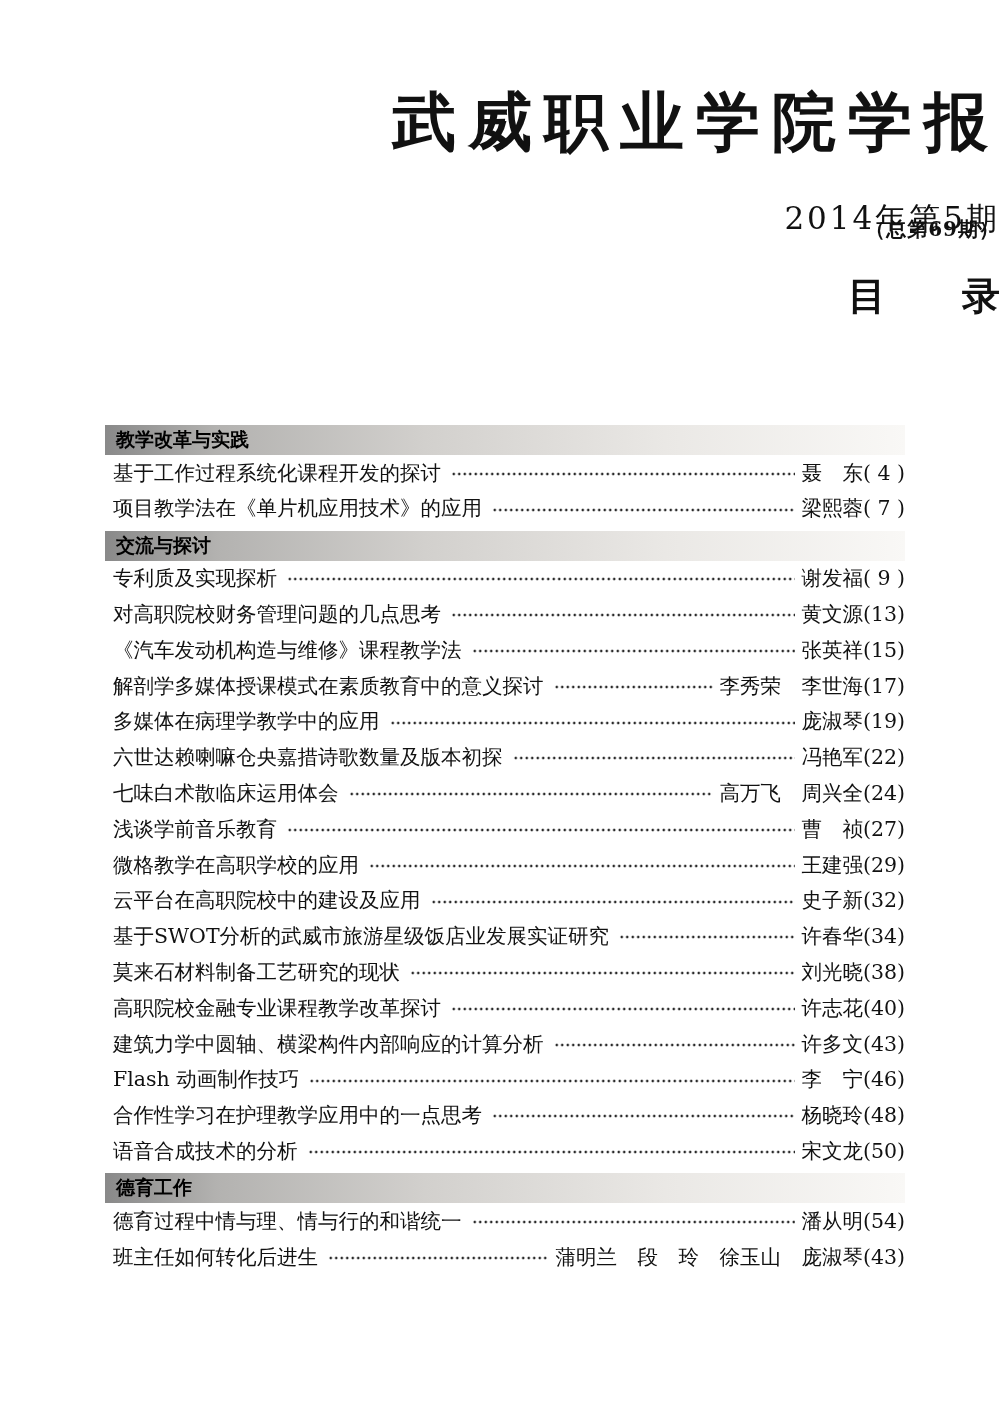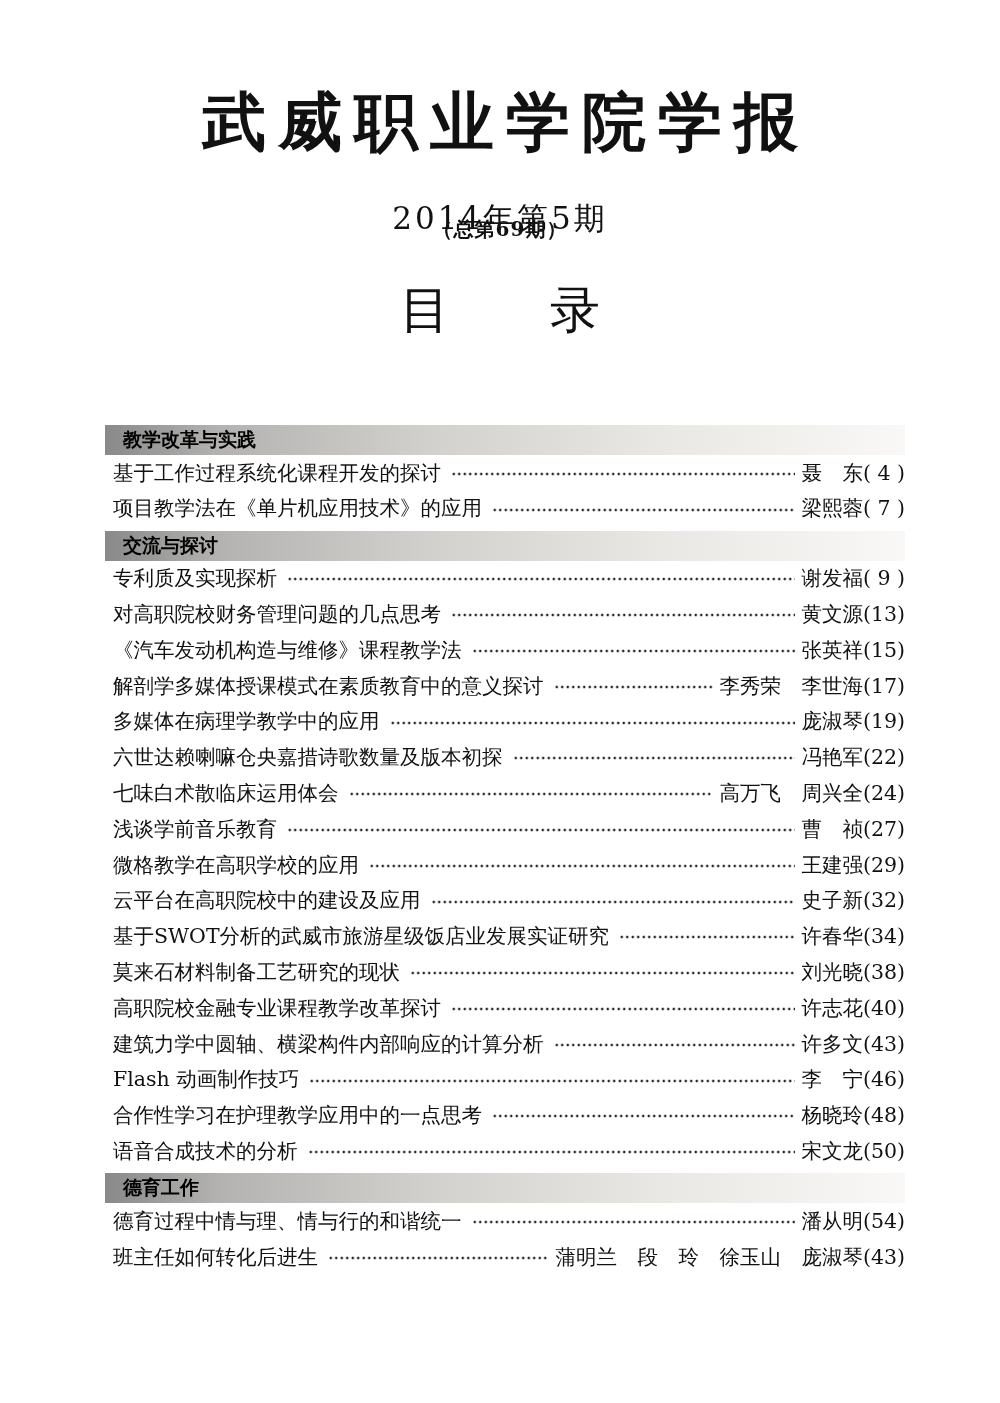--- a/index.html
+++ b/index.html
@@ -12,21 +12,21 @@
     height: 1403px;
     position: relative;
     overflow: hidden;
     font-family: "DejaVu Serif", "Liberation Serif", serif;
     color: #111111;
   }
   .page-header {
     position: absolute;
     left: 0;
     width: 1000px;
-    text-align: center;
+    text-align: right;
     line-height: 1.2;
   }
   .journal-title {
     top: 84px;
     font-size: 64px;
     font-weight: bold;
     letter-spacing: 12px;
     text-indent: 12px;
     white-space: nowrap;
   }
@@ -37,36 +37,36 @@
     letter-spacing: 3px;
     margin-top: 20px;
   }
   .total-issue-line {
     top: 217px;
     font-size: 20px;
     font-weight: bold;
     letter-spacing: 1px;
   }
   .toc-title {
-    top: 280px;
-    font-size: 50px;
-    font-weight: normal;
+    top: 273px;
+    font-size: 38px;
+    font-weight: bold;
   }
   .content {
     position: absolute;
     top: 425px;
     left: 105px;
     width: 800px;
   }
   .section-bar {
     height: 30px;
     margin-top: 4px;
     display: flex;
     align-items: center;
-    padding-left: 18px;
+    padding-left: 11px;
     box-sizing: border-box;
     background: linear-gradient(to right,
       #898989 0%, #b3b2b0 14%, #d2d0cd 40%, #eae8e5 70%, #f9f8f6 100%);
     font-family: "DejaVu Sans", "Liberation Sans", sans-serif;
     font-weight: bold;
     font-size: 19px;
     color: #000000;
   }
   .section-bar:first-child { margin-top: 0; }
   .entry {

